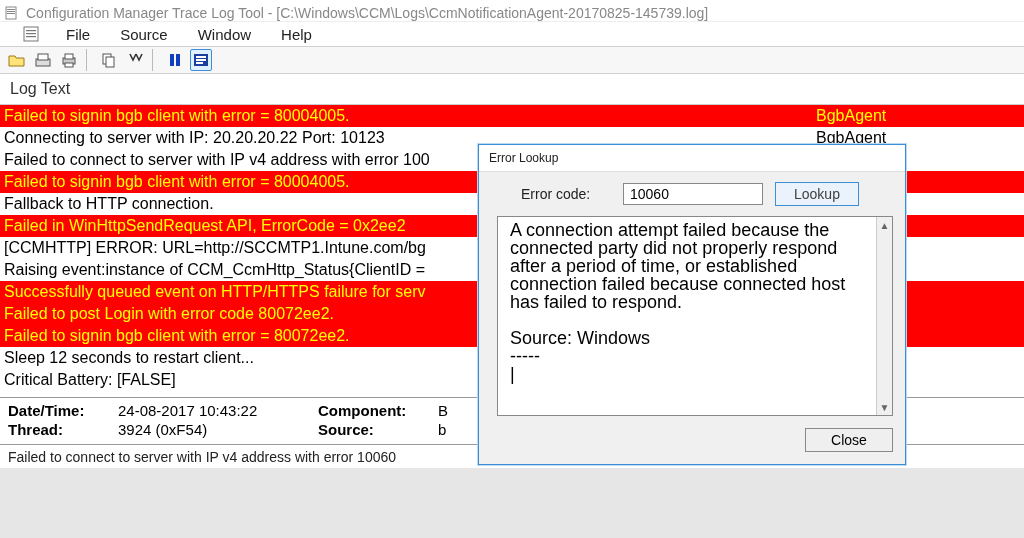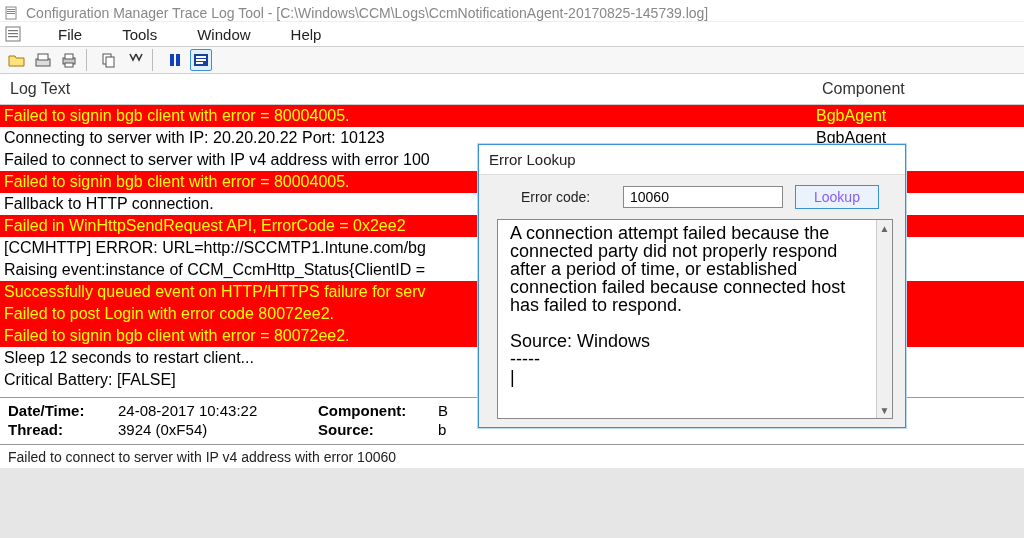--- a/index.html
+++ b/index.html
@@ -25,22 +25,22 @@
     border-bottom: 1px solid #eee;
   }
   .titlebar .app-icon {
     width: 16px; height: 16px;
     display: inline-flex; align-items: center; justify-content: center;
   }
   .menubar {
     height: 24px;
     display: flex;
     align-items: center;
-    padding: 0 4px;
-    gap: 20px;
+    padding: 0 22px;
+    gap: 10px;
     font-size: 15px;
     color: #222;
   }
   .menubar .app-icon2 {
     width: 20px; height: 18px;
     display: inline-flex; align-items: center; justify-content: center;
     margin-right: 4px;
   }
   .menubar .menu-item { padding: 2px 10px; }
   .toolbar {
@@ -110,46 +110,46 @@
     position: absolute;
     left: 478px; top: 144px;
     width: 428px;
     border: 1px solid #3b8fd6;
     background: #f0f0f0;
     box-shadow: 0 0 0 1px #bcd8f0;
     font-size: 14px;
   }
   .dialog .dlg-title {
     padding: 6px 10px;
-    font-size: 15px;
+    font-size: 12px;
     color: #222;
     background: #fff;
     border-bottom: 1px solid #ddd;
   }
   .dlg-row {
     display: flex; align-items: center;
     gap: 12px;
     padding: 10px 12px 4px 18px;
     margin-left: 24px;
   }
   .dlg-label { width: 90px; color: #222; }
   .dlg-input {
-    width: 160px; height: 22px;
+    width: 140px; height: 22px;
     border: 1px solid #888;
     padding: 0 6px;
     font-size: 14px;
     background: #fff;
   }
   .dlg-btn {
     height: 24px;
     padding: 0 18px;
     border: 1px solid #3b8fd6;
     background: #eaf3fc;
     font-size: 14px;
-    color: #8b5cf6;
+    color: #404040;
   }
   .dlg-textarea-wrap {
     margin: 6px 12px 8px 18px;
     border: 1px solid #888;
     background: #fff;
     height: 200px;
     position: relative;
     display: flex;
   }
   .dlg-textarea {
@@ -202,21 +202,21 @@
 <div class="menubar">
   <span class="app-icon2">
     <svg width="18" height="16" viewBox="0 0 18 16">
         <rect x="1" y="1" width="14" height="14" fill="#fff" stroke="#777"></rect>
         <rect x="3" y="4" width="10" height="1.2" fill="#777"></rect>
         <rect x="3" y="7" width="10" height="1.2" fill="#777"></rect>
         <rect x="3" y="10" width="10" height="1.2" fill="#777"></rect>
       </svg>
   </span>
   <span class="menu-item">File</span>
-  <span class="menu-item">Tools</span>
+  <span class="menu-item">Source</span>
   <span class="menu-item">Window</span>
   <span class="menu-item">Help</span>
 </div>
 
 <div class="toolbar">
   <span class="tbbtn">
     <svg width="18" height="16" viewBox="0 0 18 16">
         <path d="M1 4h6l1 2h8v8H1z" fill="#ffe27a" stroke="#9a7b1a"></path>
       </svg>
   </span>
@@ -259,21 +259,20 @@
         <rect x="3" y="6" width="10" height="2" fill="#fff"></rect>
         <rect x="3" y="9" width="7" height="2" fill="#fff"></rect>
       </svg>
   </span>
 </div>
 
 <div class="main-stack">
 
   <div class="header-row">
     <div class="col-text">Log Text</div>
-    <div class="col-comp">Component</div>
   </div>
 
   <div class="log-area">
     <div class="log-row sev-error">
       <div class="col-text">Failed to signin bgb client with error = 80004005.</div>
       <div class="col-comp">BgbAgent</div>
     </div>
     <div class="log-row sev-normal">
       <div class="col-text">Connecting to server with IP: 20.20.20.22 Port: 10123</div>
       <div class="col-comp">BgbAgent</div>
@@ -353,13 +352,16 @@
     <div class="dlg-textarea cursor-line">A connection attempt failed because the connected party did not properly respond after a period of time, or established connection failed because connected host has failed to respond.
 
 Source: Windows
 -----
 </div>
     <div class="dlg-scroll">
       <span class="arrow">▲</span>
       <span class="arrow">▼</span>
     </div>
   </div>
+  <div class="dlg-footer">
+    <button class="dlg-close">Close</button>
+  </div>
 </div>
 
 </body></html>

